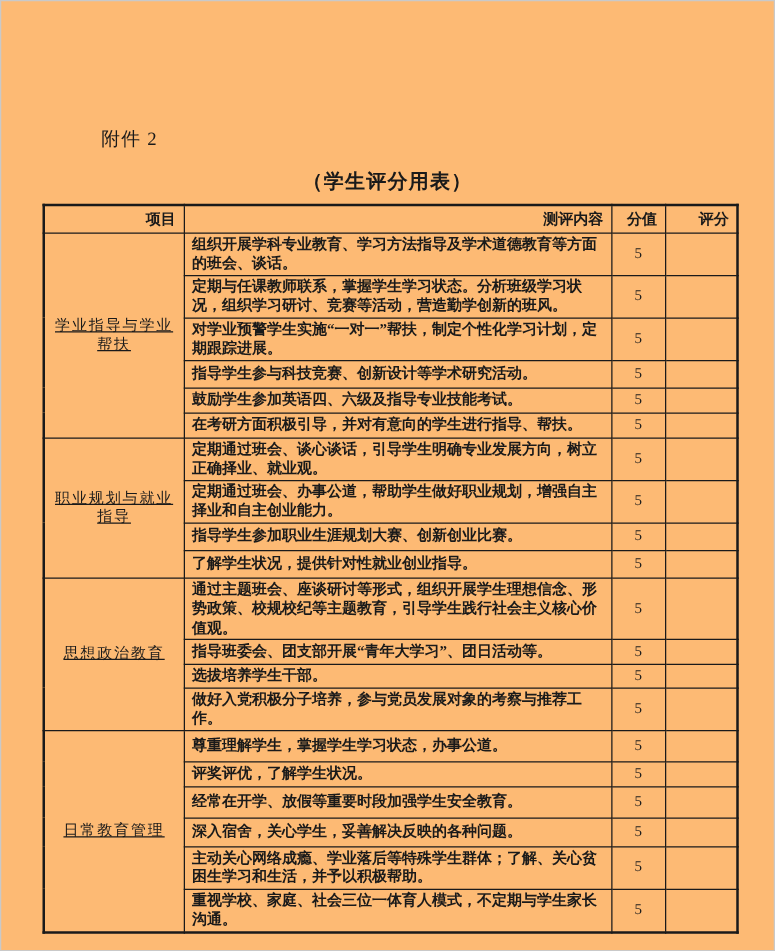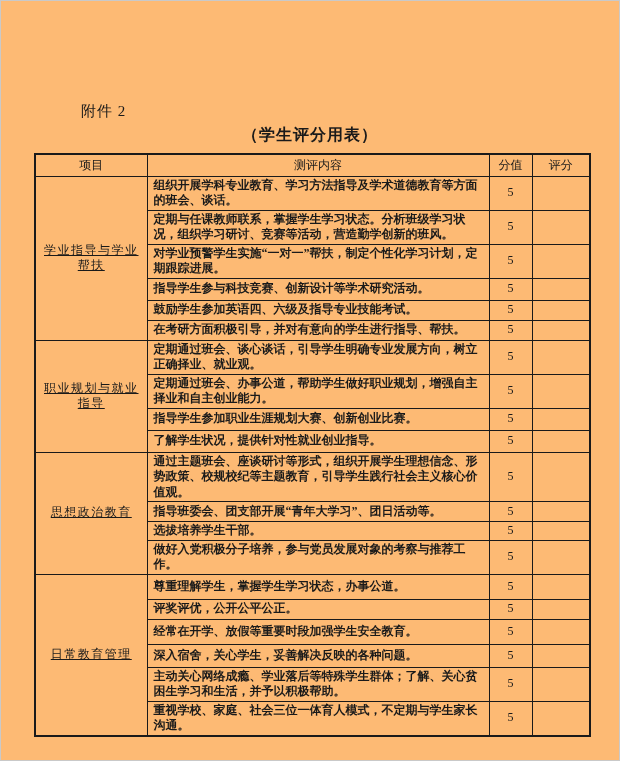--- a/index.html
+++ b/index.html
@@ -19,21 +19,21 @@
     letter-spacing:1px;
   }
   .doc-title{
     margin-top:9px;
     text-align:center;
     font-size:20px;
     font-weight:bold;
     letter-spacing:1px;
   }
   .doc-subtitle{
-    margin-top:4px;
+    margin-top:14px;
     text-align:center;
     font-size:16px;
     font-weight:bold;
     letter-spacing:1px;
     font-family:Liberation Mono, monospace;
   }
   table.assess{
     border-collapse:collapse;
     margin:7px 0 0 33px;
     width:555px;
@@ -42,23 +42,23 @@
   table.assess th, table.assess td{
     border:1px solid #1a1a1a;
     font-size:12px;
     line-height:15.5px;
     vertical-align:middle;
     box-sizing:border-box;
     padding:1px 6px;
   }
   table.assess{border:2px solid #1a1a1a;}
   th.hdr{
-    font-weight:normal;
+    font-weight:bold;
     font-size:12.5px;
-    text-align:center;
+    text-align:right;
     padding:3px 2px;
   }
   td.cat{
     text-align:center;
     letter-spacing:1.5px;
     padding:2px 4px;
     text-decoration:underline;
   }
   td.crit{
     text-align:left;
@@ -172,21 +172,21 @@
       <td class="score"></td>
     </tr>
 
     <tr style="height:25px">
       <td class="cat" rowspan="6">日常教育管理</td>
       <td class="crit">尊重理解学生，掌握学生学习状态，办事公道。</td>
       <td class="pts">5</td>
       <td class="score"></td>
     </tr>
     <tr style="height:20px">
-      <td class="crit">评奖评优，公开公平公正。</td>
+      <td class="crit">评奖评优，了解学生状况。</td>
       <td class="pts">5</td>
       <td class="score"></td>
     </tr>
     <tr style="height:25px">
       <td class="crit">经常在开学、放假等重要时段加强学生安全教育。</td>
       <td class="pts">5</td>
       <td class="score"></td>
     </tr>
     <tr style="height:23px">
       <td class="crit">深入宿舍，关心学生，妥善解决反映的各种问题。</td>

